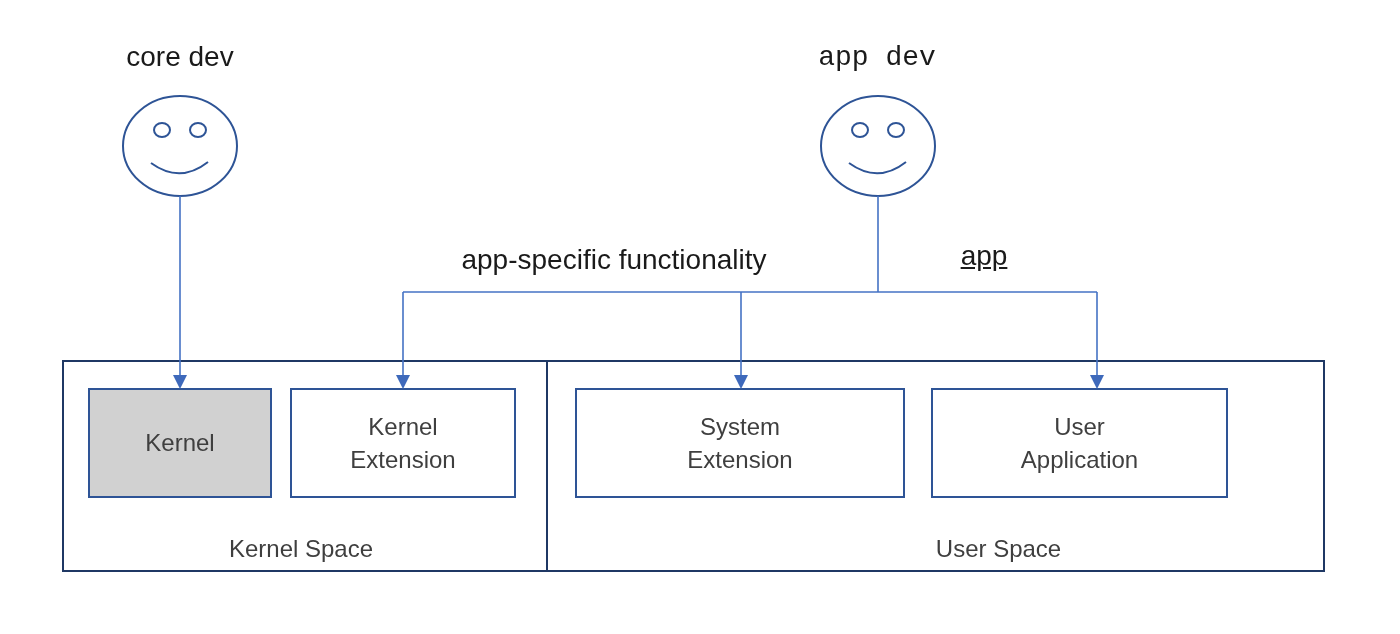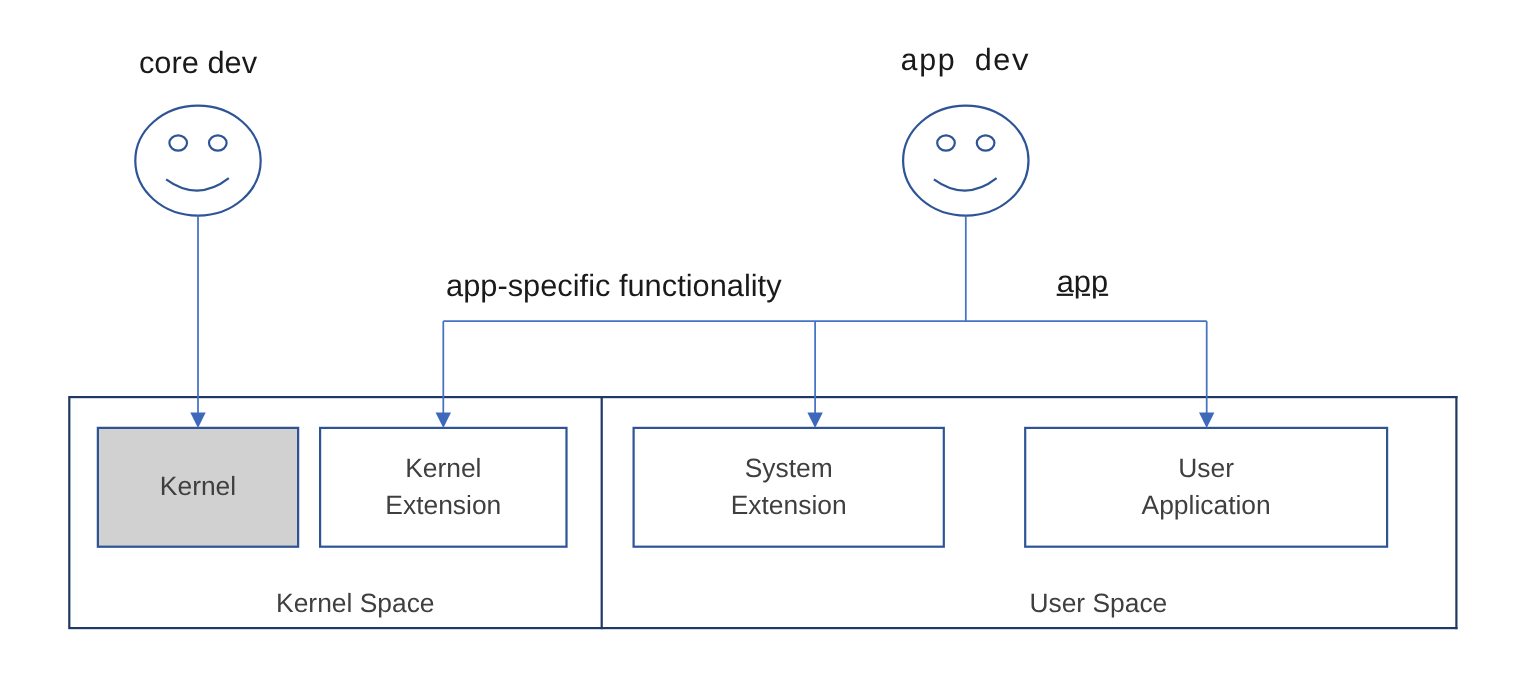--- a/index.html
+++ b/index.html
@@ -54,56 +54,56 @@
   #kernel-space { left: 62px;  width: 486px; }
   #user-space   { left: 546px; width: 779px; border-left: none; }
   .space-label {
     position: absolute;
     top: 535px;
     font-size: 24px;
     color: var(--label-text);
     text-align: center;
     z-index: 2;
   }
-  #kernel-space-label { left: 80px;  width: 486px; }
+  #kernel-space-label { left: 58px;  width: 486px; }
   #user-space-label   { left: 548px; width: 901px; }
   
   .node-box {
     position: absolute;
     top: 388px;
     height: 110px;
     border: 2px solid var(--shape-blue);
     background: var(--background);
     display: flex;
     align-items: center;
     justify-content: center;
     z-index: 2;
   }
   .node-box.filled { background: var(--kernel-fill); }
   #box-kernel           { left: 88px;  width: 184px; }
   #box-kernel-extension { left: 290px; width: 226px; }
-  #box-system-extension { left: 575px; width: 284px; }
-  #box-user-application { left: 931px; width: 331px; }
+  #box-system-extension { left: 575px; width: 330px; }
+  #box-user-application { left: 931px; width: 297px; }
   .node-label {
     font-size: 24px;
     line-height: 1.38;
     color: var(--label-text);
     text-align: center;
     white-space: pre-line;
   }
 </style>
 </head>
 <body>
 
 <div id="stage">
 
   <div class="heading" style="left:180px; top:57px;">core dev</div>
   <div class="heading" style="left:877px; top:57px;font-family:Liberation Mono, monospace;">app dev</div>
 
-  <div class="heading" style="left:558px; top:260px;">app-specific functionality</div>
+  <div class="heading" style="left:614px; top:260px;">app-specific functionality</div>
   <div class="heading" style="left:984px; top:256px;text-decoration:underline;">app</div>
 
   <div id="kernel-space" class="space-container"></div>
   <div id="user-space" class="space-container"></div>
 
   <div id="kernel-space-label" class="space-label">Kernel Space</div>
   <div id="user-space-label" class="space-label">User Space</div>
 
   <div id="box-kernel" class="node-box filled">
     <span class="node-label">Kernel</span>

